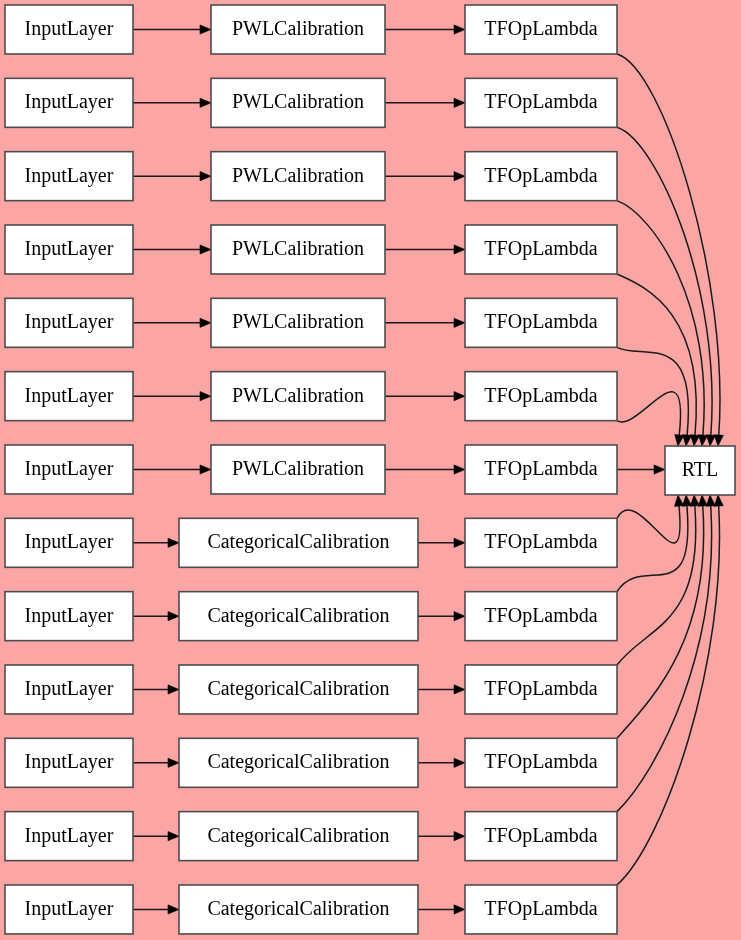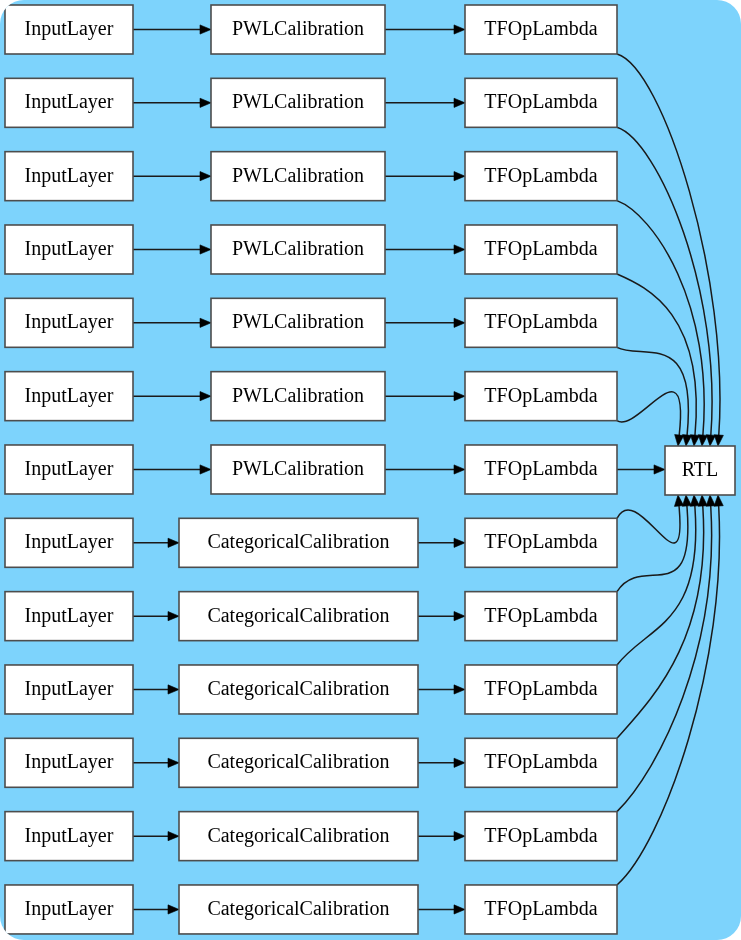--- a/index.html
+++ b/index.html
@@ -4,24 +4,23 @@
 <style>
   html, body {
     margin: 0;
     padding: 0;
     background: #ffffff;
   }
   #diagram-root {
     position: relative;
     width: 741px;
     height: 940px;
-    background: #7dd3fc;
+    background: #fca5a5;
     overflow: hidden;
     font-family: "Liberation Serif", "DejaVu Serif", serif;
-    border-radius: 24px;
   }
   svg#graph {
     display: block;
     width: 741px;
     height: 940px;
   }
   .node-box {
     fill: #ffffff;
     stroke: #4d4d4d;
     stroke-width: 1.6;

